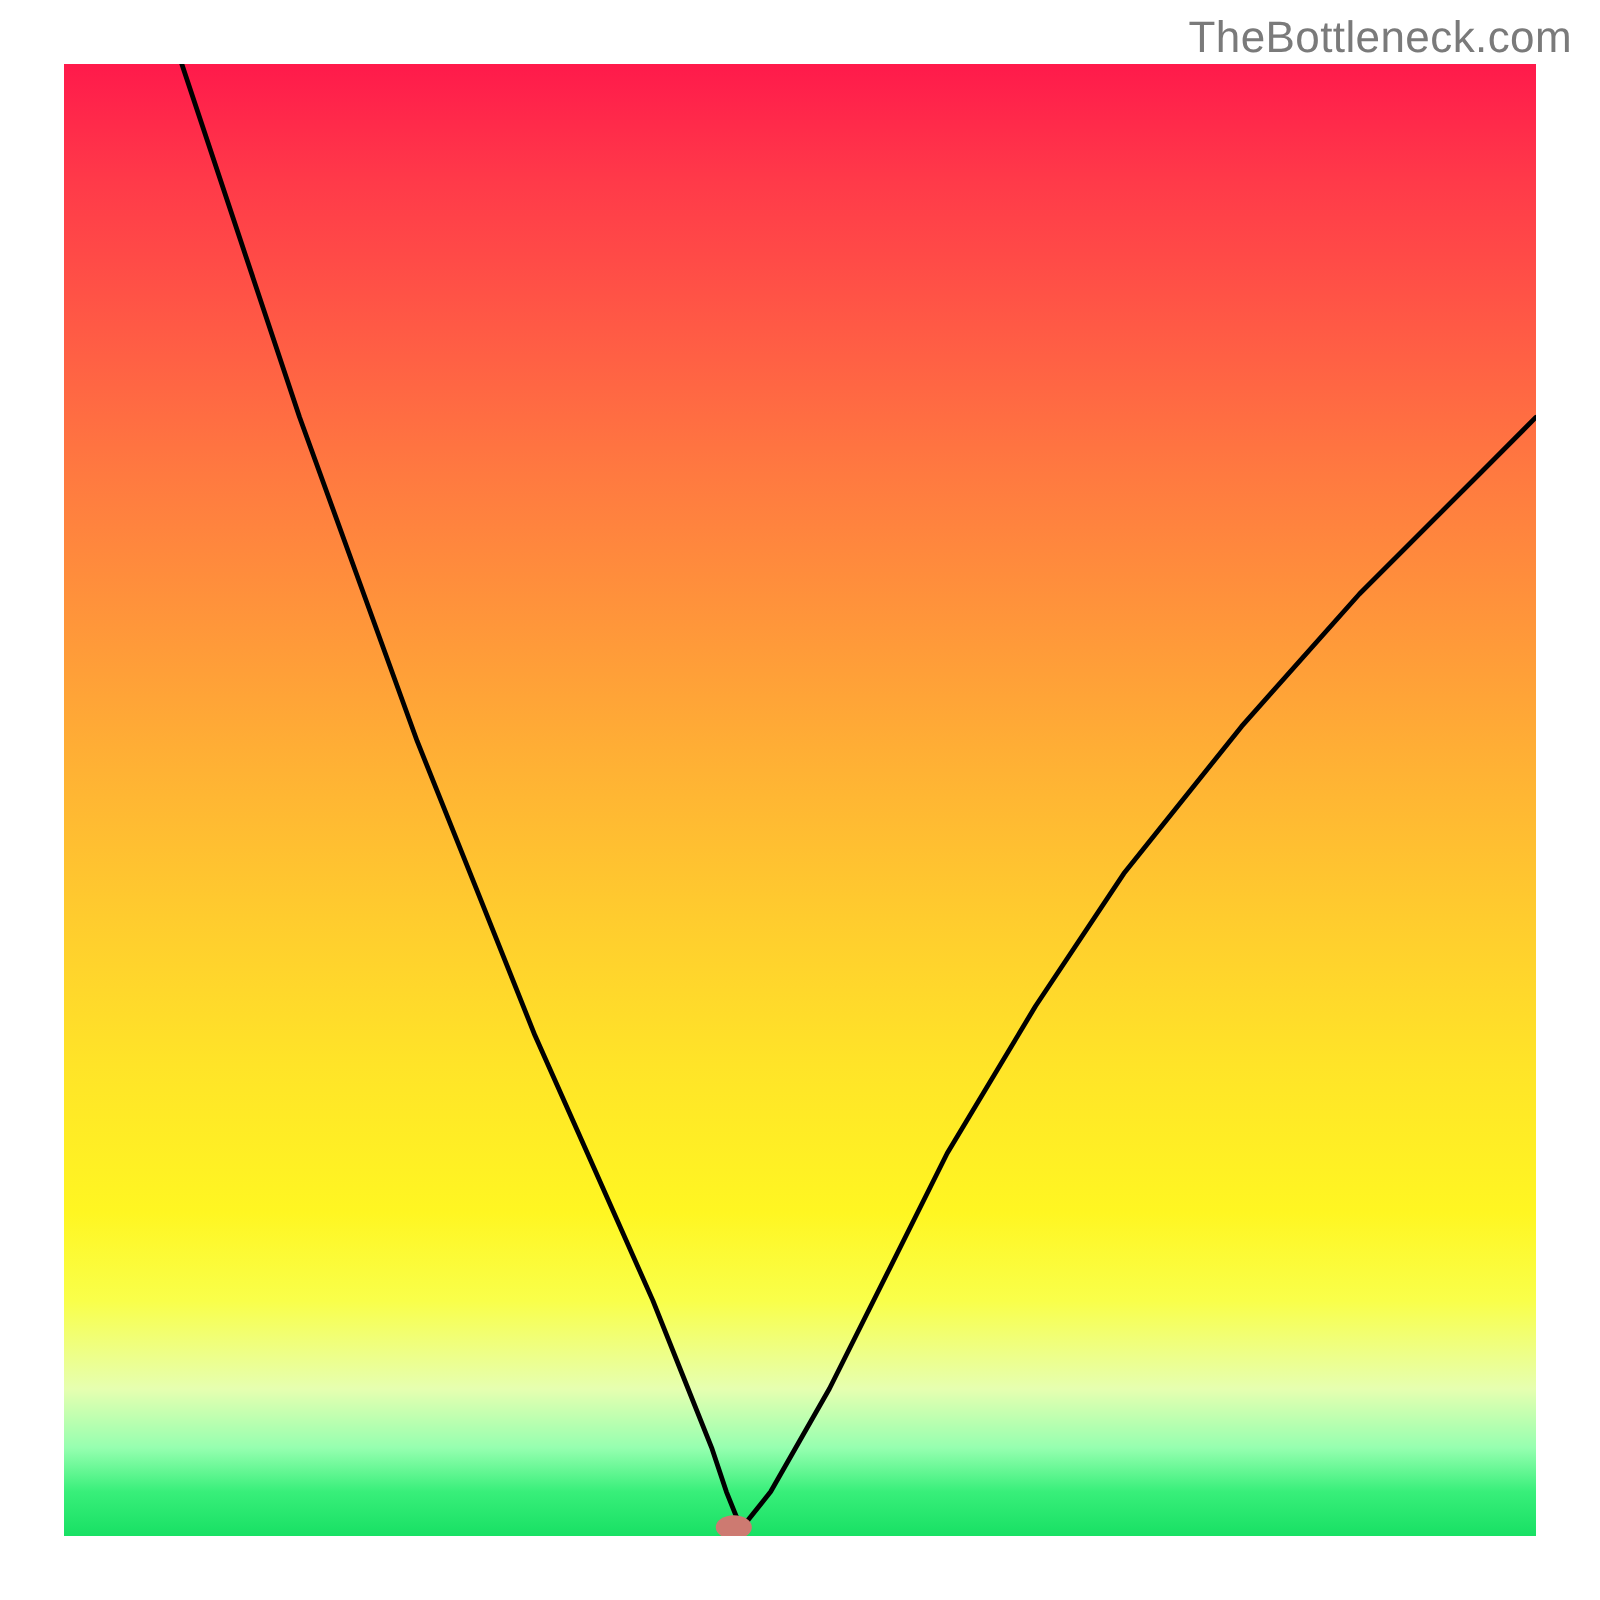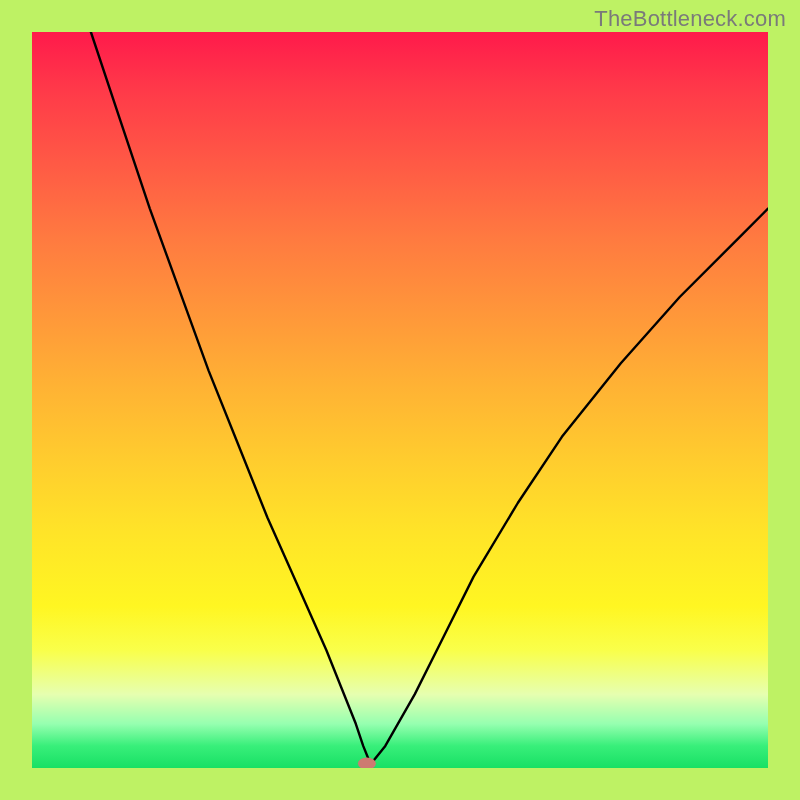--- a/index.html
+++ b/index.html
@@ -8,21 +8,21 @@
     width: 800px;
     height: 800px;
     overflow: hidden;
     background: #000;
     font-family: Arial, Helvetica, sans-serif;
   }
   .frame {
     position: relative;
     width: 800px;
     height: 800px;
-    background: #bef264;
+    background: #ffffff;
   }
   .plot-area {
     position: absolute;
     left: 32px;
     top: 32px;
     width: 736px;
     height: 736px;
     overflow: hidden;
   }
   .gradient {

